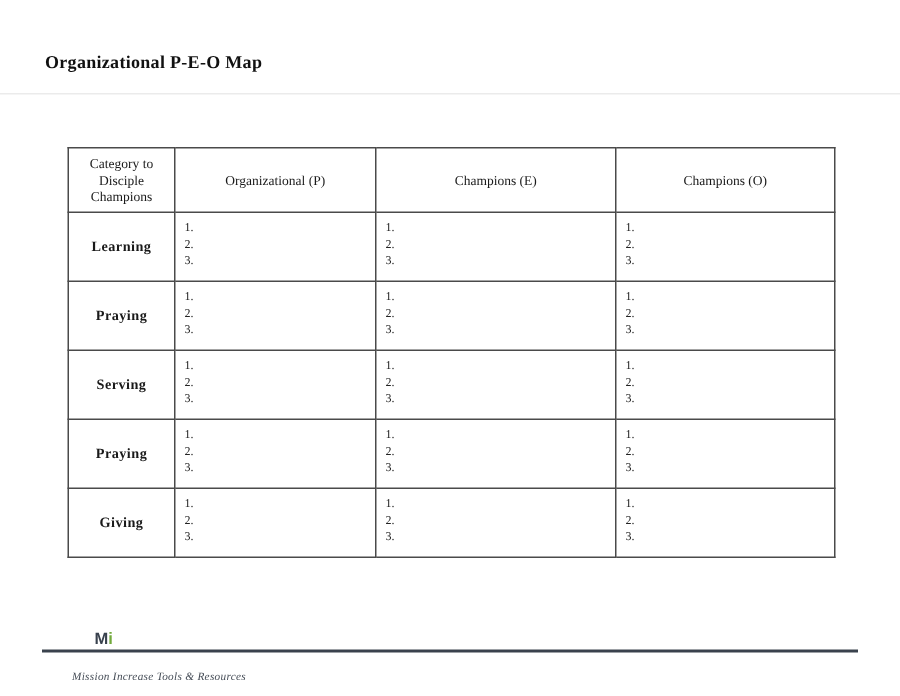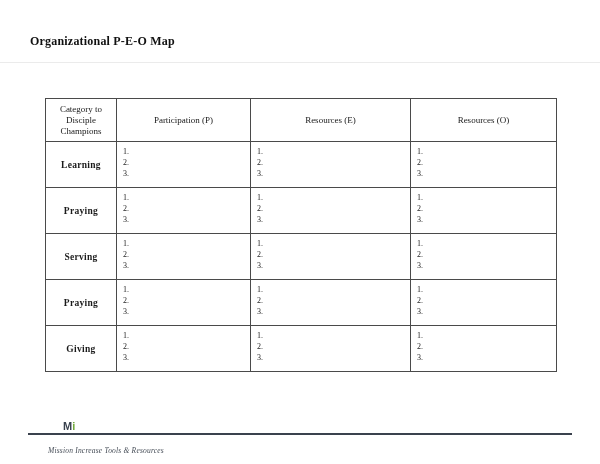--- a/index.html
+++ b/index.html
@@ -114,23 +114,23 @@
   <table class="peo-table">
     <colgroup>
       <col style="width:71px">
       <col style="width:134px">
       <col style="width:160px">
       <col style="width:146px">
     </colgroup>
     <thead>
       <tr>
         <th>Category to Disciple Champions</th>
-        <th>Participation (P)</th>
-        <th>Resources (E)</th>
-        <th>Resources (O)</th>
+        <th>Organizational (P)</th>
+        <th>Champions (E)</th>
+        <th>Champions (O)</th>
       </tr>
     </thead>
     <tbody>
       <tr>
         <td class="cat-cell">Learning</td>
         <td class="list-cell">
           <div class="list-item">1.</div>
           <div class="list-item">2.</div>
           <div class="list-item">3.</div>
         </td>

